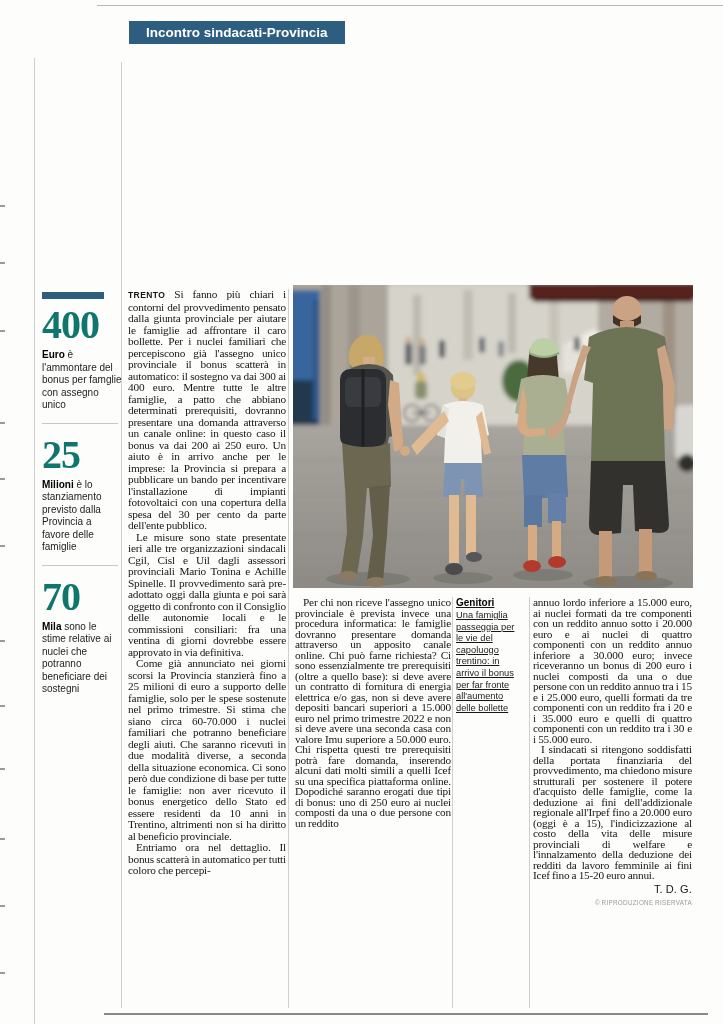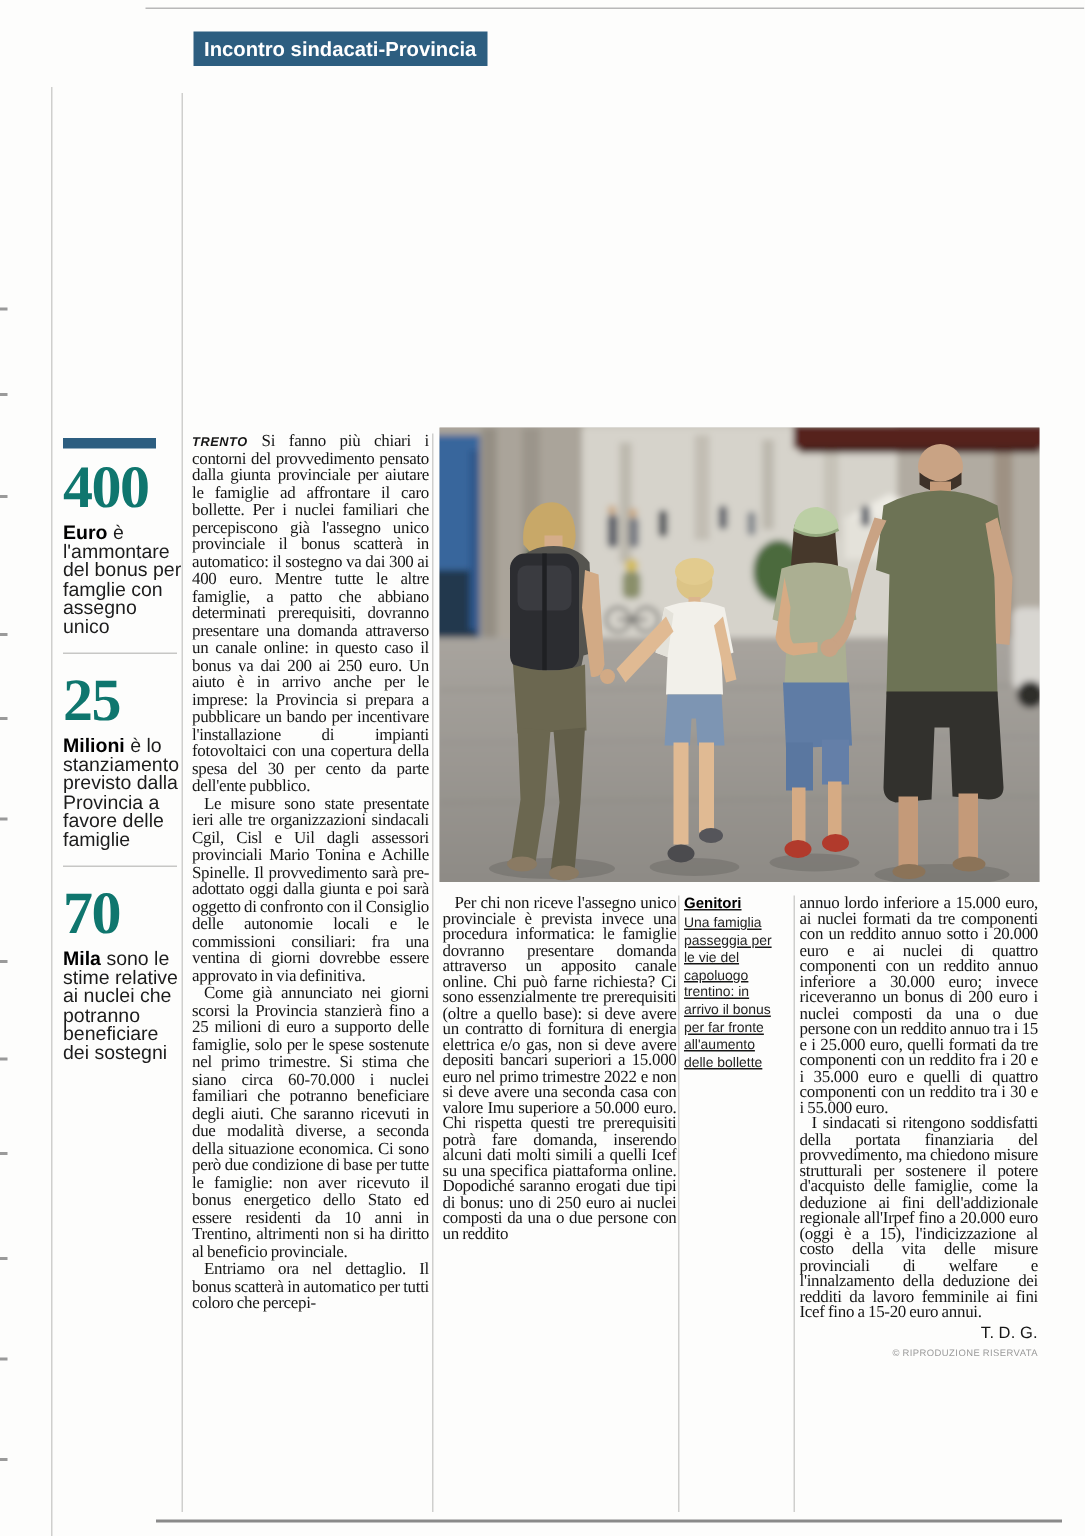--- a/index.html
+++ b/index.html
@@ -10,42 +10,42 @@
   .vline{position:absolute;width:1px;background:#cfcfcd;}
   .vl-edge{left:34px;top:58px;height:966px;}
   .vl-side{left:121px;top:62px;height:946px;}
   .vl-c1{left:288px;top:289px;height:719px;}
   .vl-c2{left:452px;top:597px;height:411px;}
   .vl-c3{left:529px;top:597px;height:411px;}
   .frag{position:absolute;left:0;width:5px;height:2px;background:#9a9a9a;}
 
   .kicker{position:absolute;left:129px;top:21px;display:inline-block;background:#2d5e80;color:#fff;
           font-family:"Liberation Sans",sans-serif;font-weight:bold;font-size:13.5px;line-height:23px;
-          padding:0 7px;letter-spacing:0;}
+          padding:0 17px;letter-spacing:0;}
   .headline{position:absolute;left:127px;top:42px;margin:0;font-weight:bold;color:#0c0c0c;
             font-size:46px;line-height:55px;letter-spacing:-1px;white-space:nowrap;}
   .headline span{display:block;}
 
   .stats{position:absolute;left:42px;top:292px;width:80px;}
   .stat-bar{width:62px;height:7px;background:#2d5e80;margin-bottom:5px;}
   .stat-value{font-weight:bold;font-size:40px;line-height:42px;color:#0f766e;letter-spacing:-1px;}
-  .stat-desc{margin:3px 0 0 0;font-family:"Liberation Sans",sans-serif;font-size:13px;line-height:12.5px;color:#1c1c1c;}
+  .stat-desc{margin:3px 0 0 0;font-family:"Liberation Sans",sans-serif;font-size:10px;line-height:12.5px;color:#1c1c1c;}
   .stat-desc b{color:#000;}
   .stat-hr{border:none;border-top:1px solid #c7c7c5;width:76px;margin:11px 0 10px 0;}
 
   .photo{position:absolute;left:293px;top:285px;width:400px;height:303px;}
   .photo svg{display:block;}
 
   .col{position:absolute;text-align:justify;font-size:11.3px;letter-spacing:-0.2px;word-spacing:-0.4px;overflow:hidden;}
   .col p{margin:0;}
   .col p.ind{text-indent:8px;}
   .col1{left:128px;top:289px;width:158px;height:719px;line-height:11.5px;}
   .col2{left:295px;top:597px;width:156px;height:412px;line-height:10.5px;}
   .col3{left:533px;top:597px;width:159px;height:418px;line-height:10.5px;}
-  .dateline{font-family:"Liberation Sans",sans-serif;font-weight:bold;font-size:8.5px;letter-spacing:.4px;font-style:italic;}
+  .dateline{font-family:"Liberation Sans",sans-serif;font-weight:bold;font-size:8.5px;letter-spacing:.4px;}
 
   .caption{position:absolute;left:456px;top:597px;width:68px;font-family:"Liberation Sans",sans-serif;text-decoration:underline;}
   .cap-label{font-weight:bold;font-size:10px;line-height:12px;color:#000;}
   .cap-text{font-size:9.3px;line-height:11.6px;color:#222;margin-top:1px;}
 
   .byline{text-align:right;font-family:"Liberation Sans",sans-serif;font-weight:normal;font-size:11px;margin-top:3px;letter-spacing:.2px;}
   .copyright{text-align:right;font-family:"Liberation Sans",sans-serif;font-size:6.3px;color:#999;letter-spacing:.3px;margin-top:4px;}
 </style>
 </head>
 <body>

